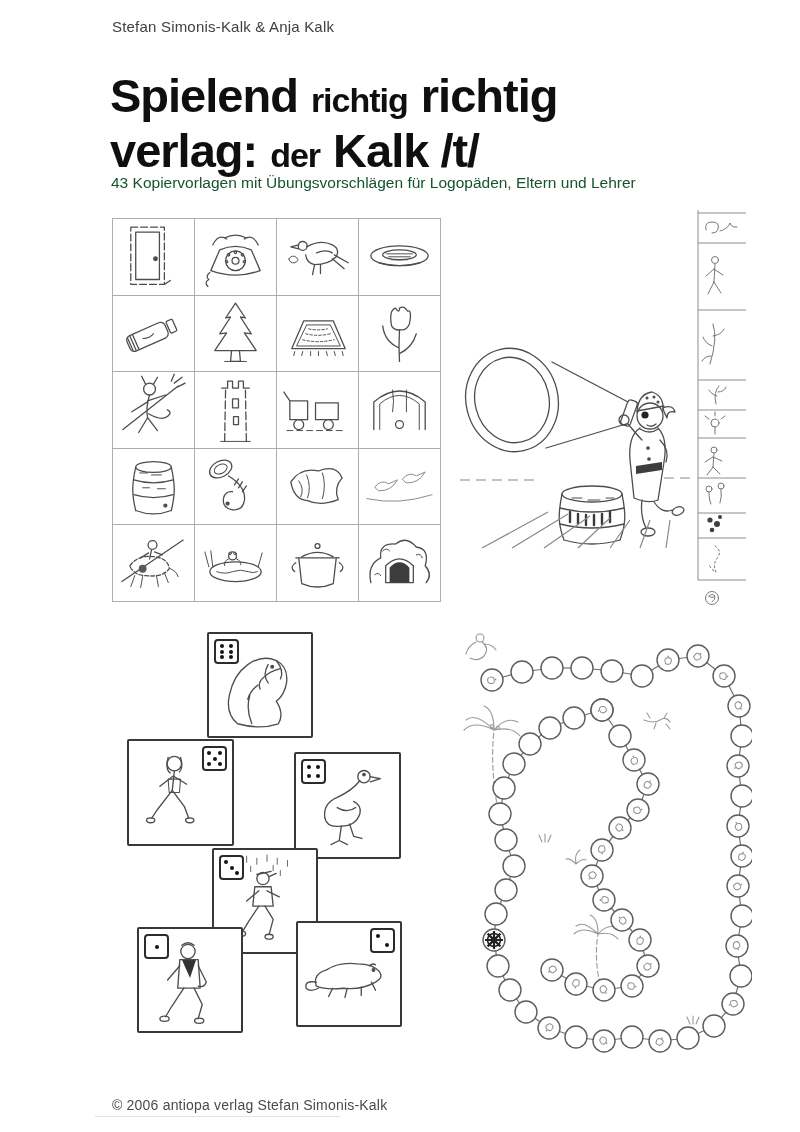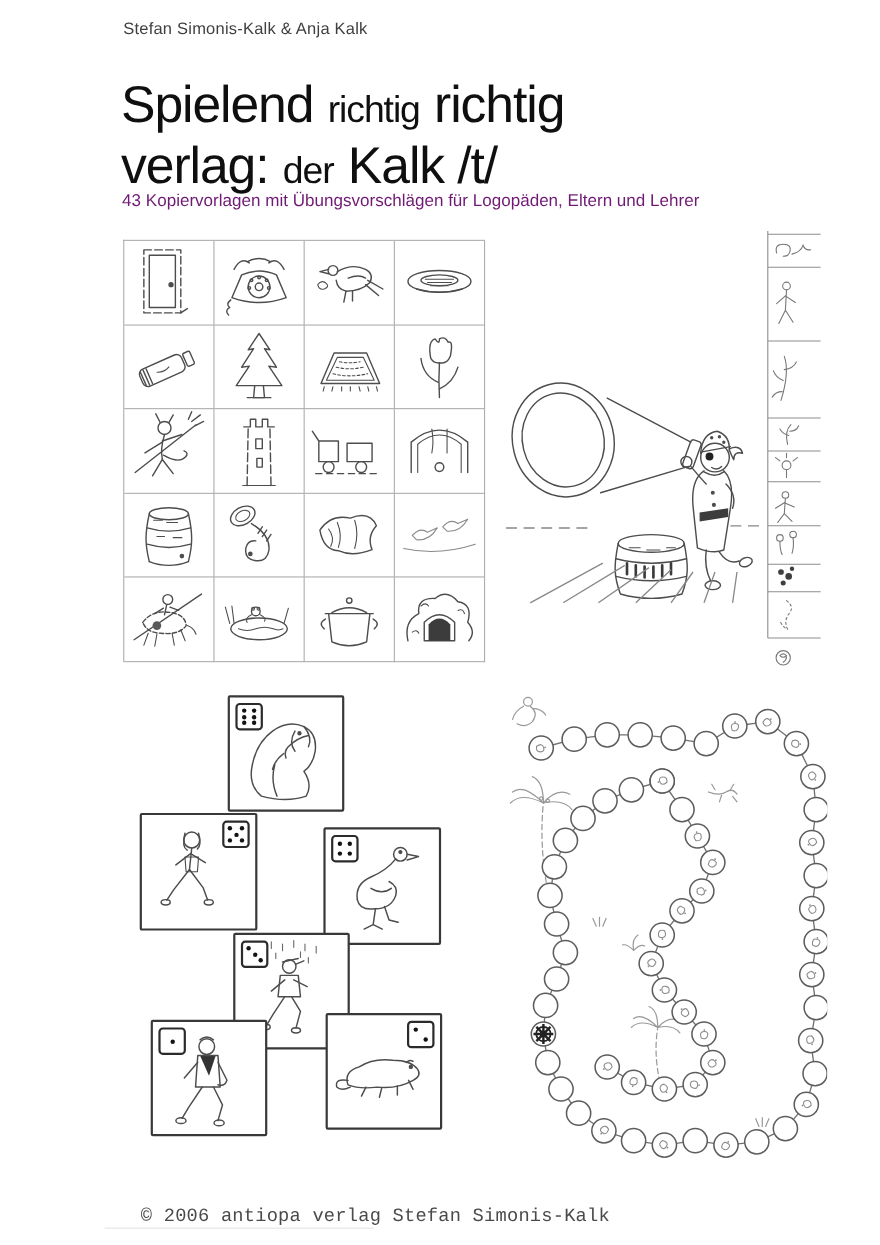--- a/index.html
+++ b/index.html
@@ -2,45 +2,45 @@
 <html><head>
 <meta charset="utf-8">
 <style>
   html,body{margin:0;padding:0;background:#fff;}
   body{width:800px;height:1132px;position:relative;overflow:hidden;
        font-family:"Liberation Sans",sans-serif;color:#1a1a1a;}
   .abs{position:absolute;}
   
   .author{left:112px;top:18px;font-size:15px;color:#404040;letter-spacing:.2px;}
   .title-line{left:110px;white-space:nowrap;color:#0f0f0f;}
-  .tw{display:inline-block;font-weight:normal;letter-spacing:-1px;vertical-align:baseline;}
+  .tw{display:inline-block;font-weight:bold;letter-spacing:-1px;vertical-align:baseline;}
   .tw+.tw{margin-left:13px;}
   .tw-big{font-size:47px;line-height:46px;}
   .tw-sm{font-size:34px;line-height:46px;margin-top:17px;}
   .t1{top:60px;} .t2{top:115px;}
-  .subtitle{left:111px;top:174px;font-size:15.5px;color:#701a75;}
+  .subtitle{left:111px;top:174px;font-size:15.5px;color:#14532d;}
   
   .pgrid{left:112px;top:218px;width:328px;height:383px;
          display:grid;grid-template-columns:repeat(4,1fr);grid-template-rows:repeat(5,1fr);
          border-top:1px solid #adadad;border-left:1px solid #adadad;}
   .pcell{border-right:1px solid #adadad;border-bottom:1px solid #adadad;overflow:hidden;}
   .pcell svg{width:100%;height:100%;}
   .sk{stroke:#4d4d4d;fill:none;stroke-width:1.3;stroke-linecap:round;stroke-linejoin:round;}
   .sk-light{stroke:#8a8a8a;fill:none;stroke-width:1;stroke-linecap:round;stroke-linejoin:round;}
   
   .card{position:absolute;background:#fff;border:2px solid #383838;border-radius:2px;}
   .card svg{width:100%;height:100%;}
   .die{position:absolute;width:21px;height:21px;border:2px solid #2b2b2b;border-radius:4px;background:#fff;}
   .die-tl{left:5px;top:5px;} .die-tr{right:5px;top:5px;}
   .pip{position:absolute;width:4px;height:4px;background:#141414;border-radius:50%;transform:translate(-50%,-50%);}
   
   .conn line{stroke:#707070;stroke-width:1.2;}
   .bcell circle.ring{fill:#fff;stroke:#5d5d5d;stroke-width:1.4;}
   .mini{stroke:#8c8c8c;fill:none;stroke-width:1;stroke-linecap:round;}
-  .copyright{left:128px;top:1097px;font-size:17px;color:#4a4a4a;letter-spacing:.2px;font-family:Liberation Mono, monospace;}
+  .copyright{left:112px;top:1097px;font-size:14px;color:#4a4a4a;letter-spacing:.2px;}
   .footrule{left:95px;top:1116px;width:245px;height:1px;background:#e3e3e3;}
 </style>
 </head>
 <body>
 
 <div class="abs author">Stefan Simonis-Kalk &amp; Anja Kalk</div>
 
 <div class="abs title-line t1">
   <span class="tw tw-big">Spielend</span><span class="tw tw-sm">richtig</span><span class="tw tw-big">richtig</span>
 </div>

